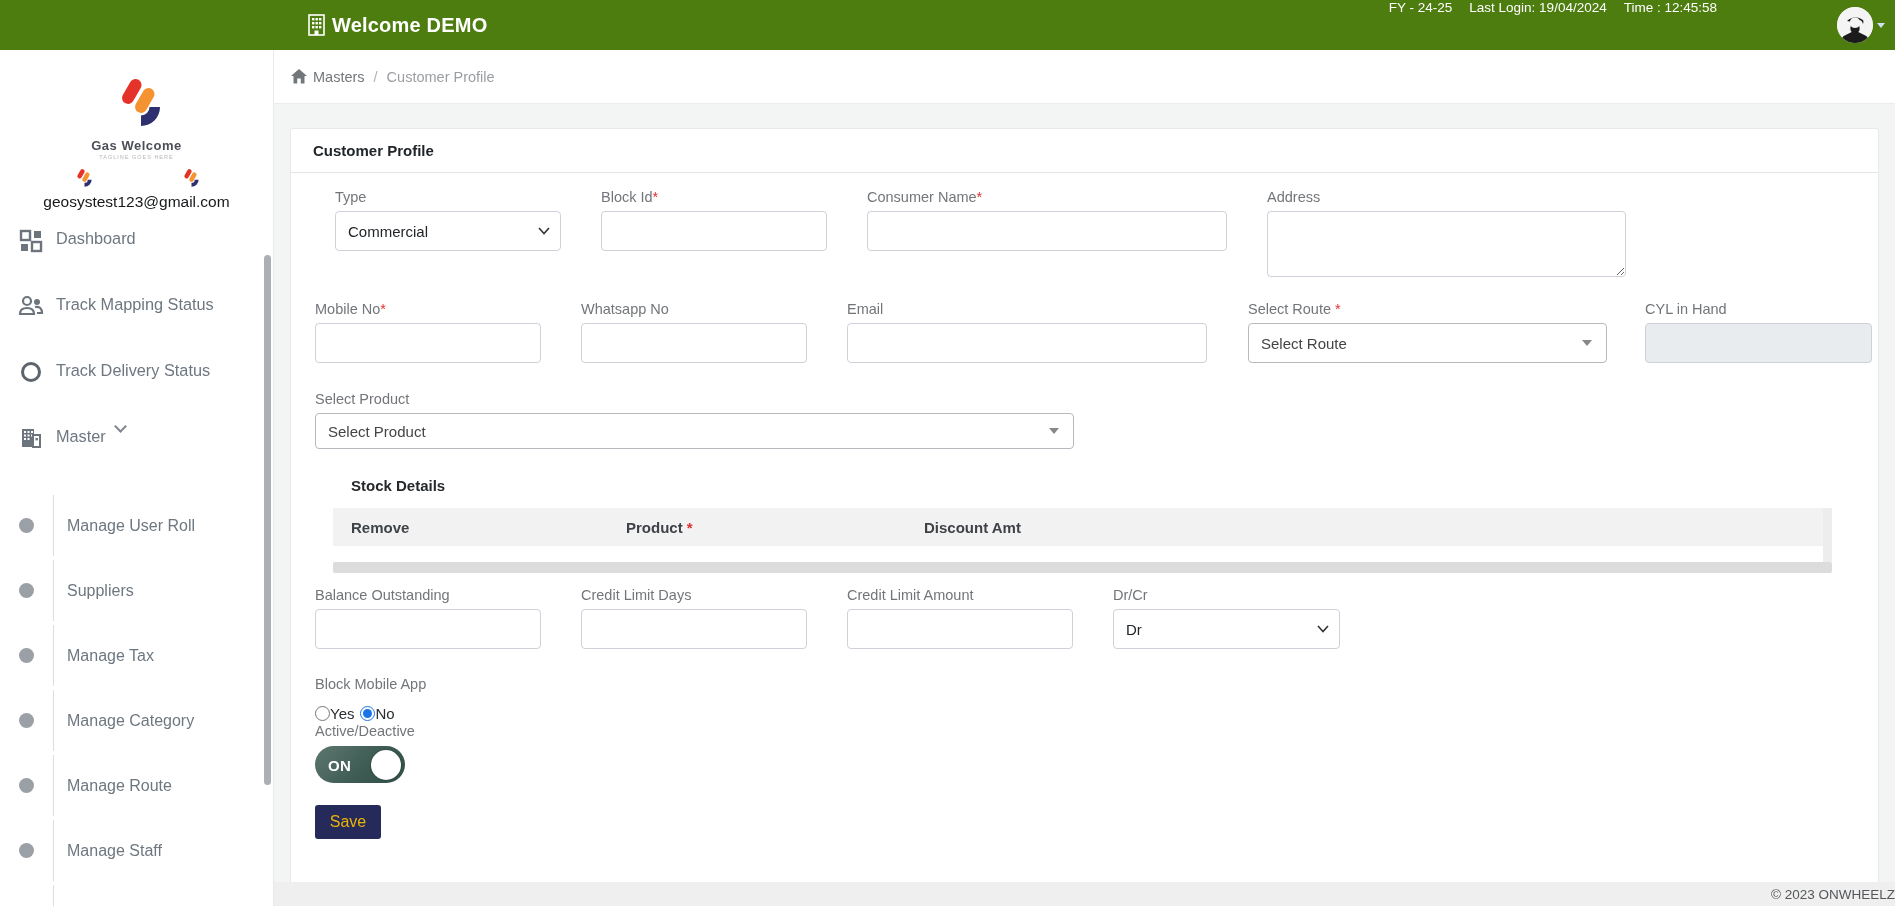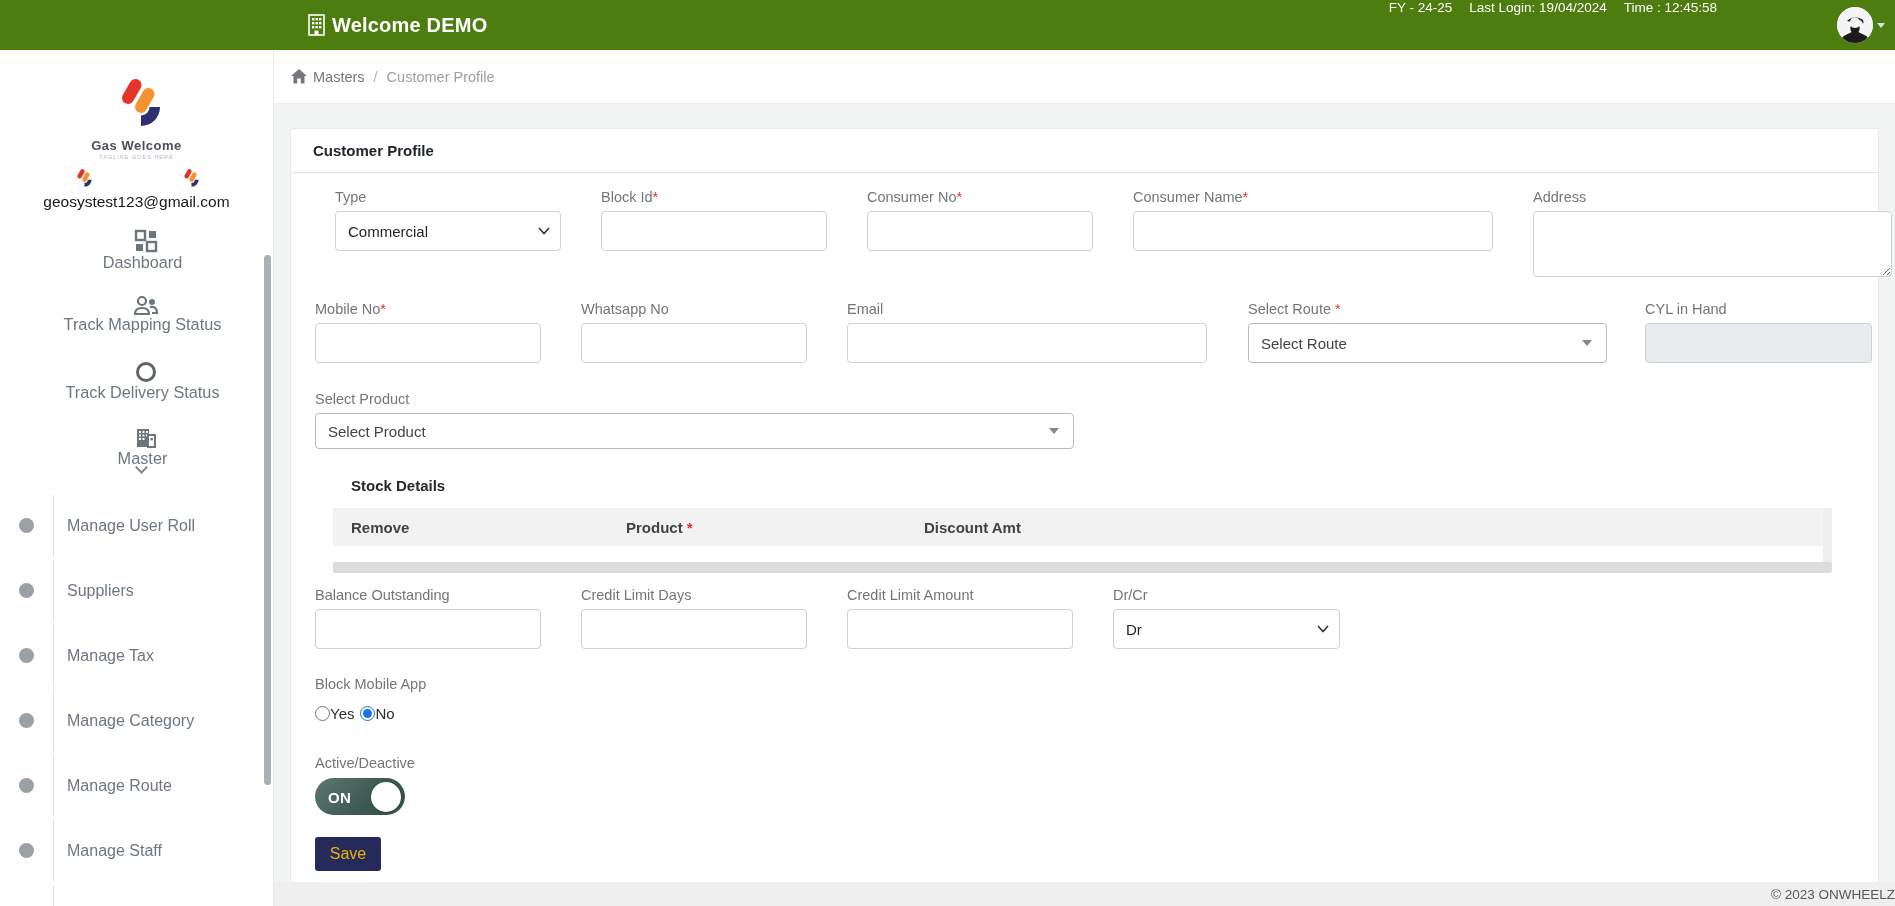--- a/index.html
+++ b/index.html
@@ -21,21 +21,21 @@
 
   
   .sidebar { position:fixed; left:0; top:50px; width:274px; height:856px; background:#fff;
     border-right:1px solid #e7e9ea; z-index:20; overflow:hidden; }
   .brand { text-align:center; padding-top:26px; }
   .brand-name { font-size:13px; font-weight:bold; color:#4d4f58; letter-spacing:.5px; margin-top:2px; }
   .brand-tagline { font-size:5.5px; color:#b4b6ba; letter-spacing:1px; margin-top:1px; }
   .mini-logos { display:flex; justify-content:space-between; padding:8px 72px 0 72px; }
   .sidebar-email { text-align:center; font-size:15.5px; color:#17181a; margin-top:4px; }
   .nav { margin-top:18px; }
-  .nav-item { height:66px; display:flex; align-items:center; cursor:pointer;flex-direction:column; }
+  .nav-item { height:66px; display:flex; align-items:flex-start; cursor:pointer; }
   .nav-item .nav-icon { width:26px; margin-left:18px; display:flex; justify-content:center; }
   .nav-item .nav-label { margin-left:12px; font-size:16.3px; color:#6e7780; }
   .nav-chevron { width:9px; height:9px; border-right:2px solid #7d848c; border-bottom:2px solid #7d848c;
     transform:rotate(45deg); margin-left:10px; margin-top:-5px; }
   .subnav-item { height:65px; display:flex; align-items:center; position:relative; cursor:pointer; }
   .subnav-item .vline { position:absolute; left:53px; top:2px; bottom:2px; width:1px; background:#dcdfe1; }
   .subnav-bullet { width:15px; height:15px; border-radius:50%; background:#9aa0a6; margin-left:19px; }
   .subnav-item .nav-label { margin-left:33px; font-size:16px; color:#6e7780; }
   .sidebar-scrollthumb { position:absolute; right:2px; top:205px; width:7px; height:530px;
     background:#aab0b5; border-radius:4px; cursor:grab; }
@@ -283,24 +283,20 @@
             <span class="sel-text">Commercial</span>
             <svg width="12" height="8" viewBox="0 0 12 8">
               <path d="M1 1 L6 6.5 L11 1" fill="none" stroke="#333" stroke-width="1.6"></path>
               </svg>
           </div>
         </div>
         <div class="fg w226 g40">
           <label><span>Block Id</span><span class="req">*</span></label>
           <input class="inp w226" style="">
         </div>
-        <div class="fg w226 g40">
-          <label><span>Consumer No</span><span class="req">*</span></label>
-          <input class="inp w226" style="">
-        </div>
         <div class="fg w360 g40">
           <label><span>Consumer Name</span><span class="req">*</span></label>
           <input class="inp w360" style="">
         </div>
         <div class="fg w359 g40">
           <label>Address</label>
           <textarea class="inp w359" style=""></textarea>
         </div>
       </div>
 
@@ -385,21 +381,21 @@
         <label style="font-size:14.5px;color:#72767a;">Block Mobile App</label>
         <div class="radio-row">
           <input type="radio" name="blockapp" style="">
           <span class="radio-label">Yes</span>
           <input type="radio" name="blockapp" checked="" style="">
           <span class="radio-label">No</span>
         </div>
       </div>
 
       
-      <div style="margin-top:32px;">
+      <div style="">
         <label style="font-size:14.5px;color:#72767a;">Active/Deactive</label>
         <div class="toggle">
           <span class="toggle-text">ON</span>
           <span class="toggle-knob"></span>
         </div>
       </div>
 
       <button class="save-btn">Save</button>
     </div>
   </div>

